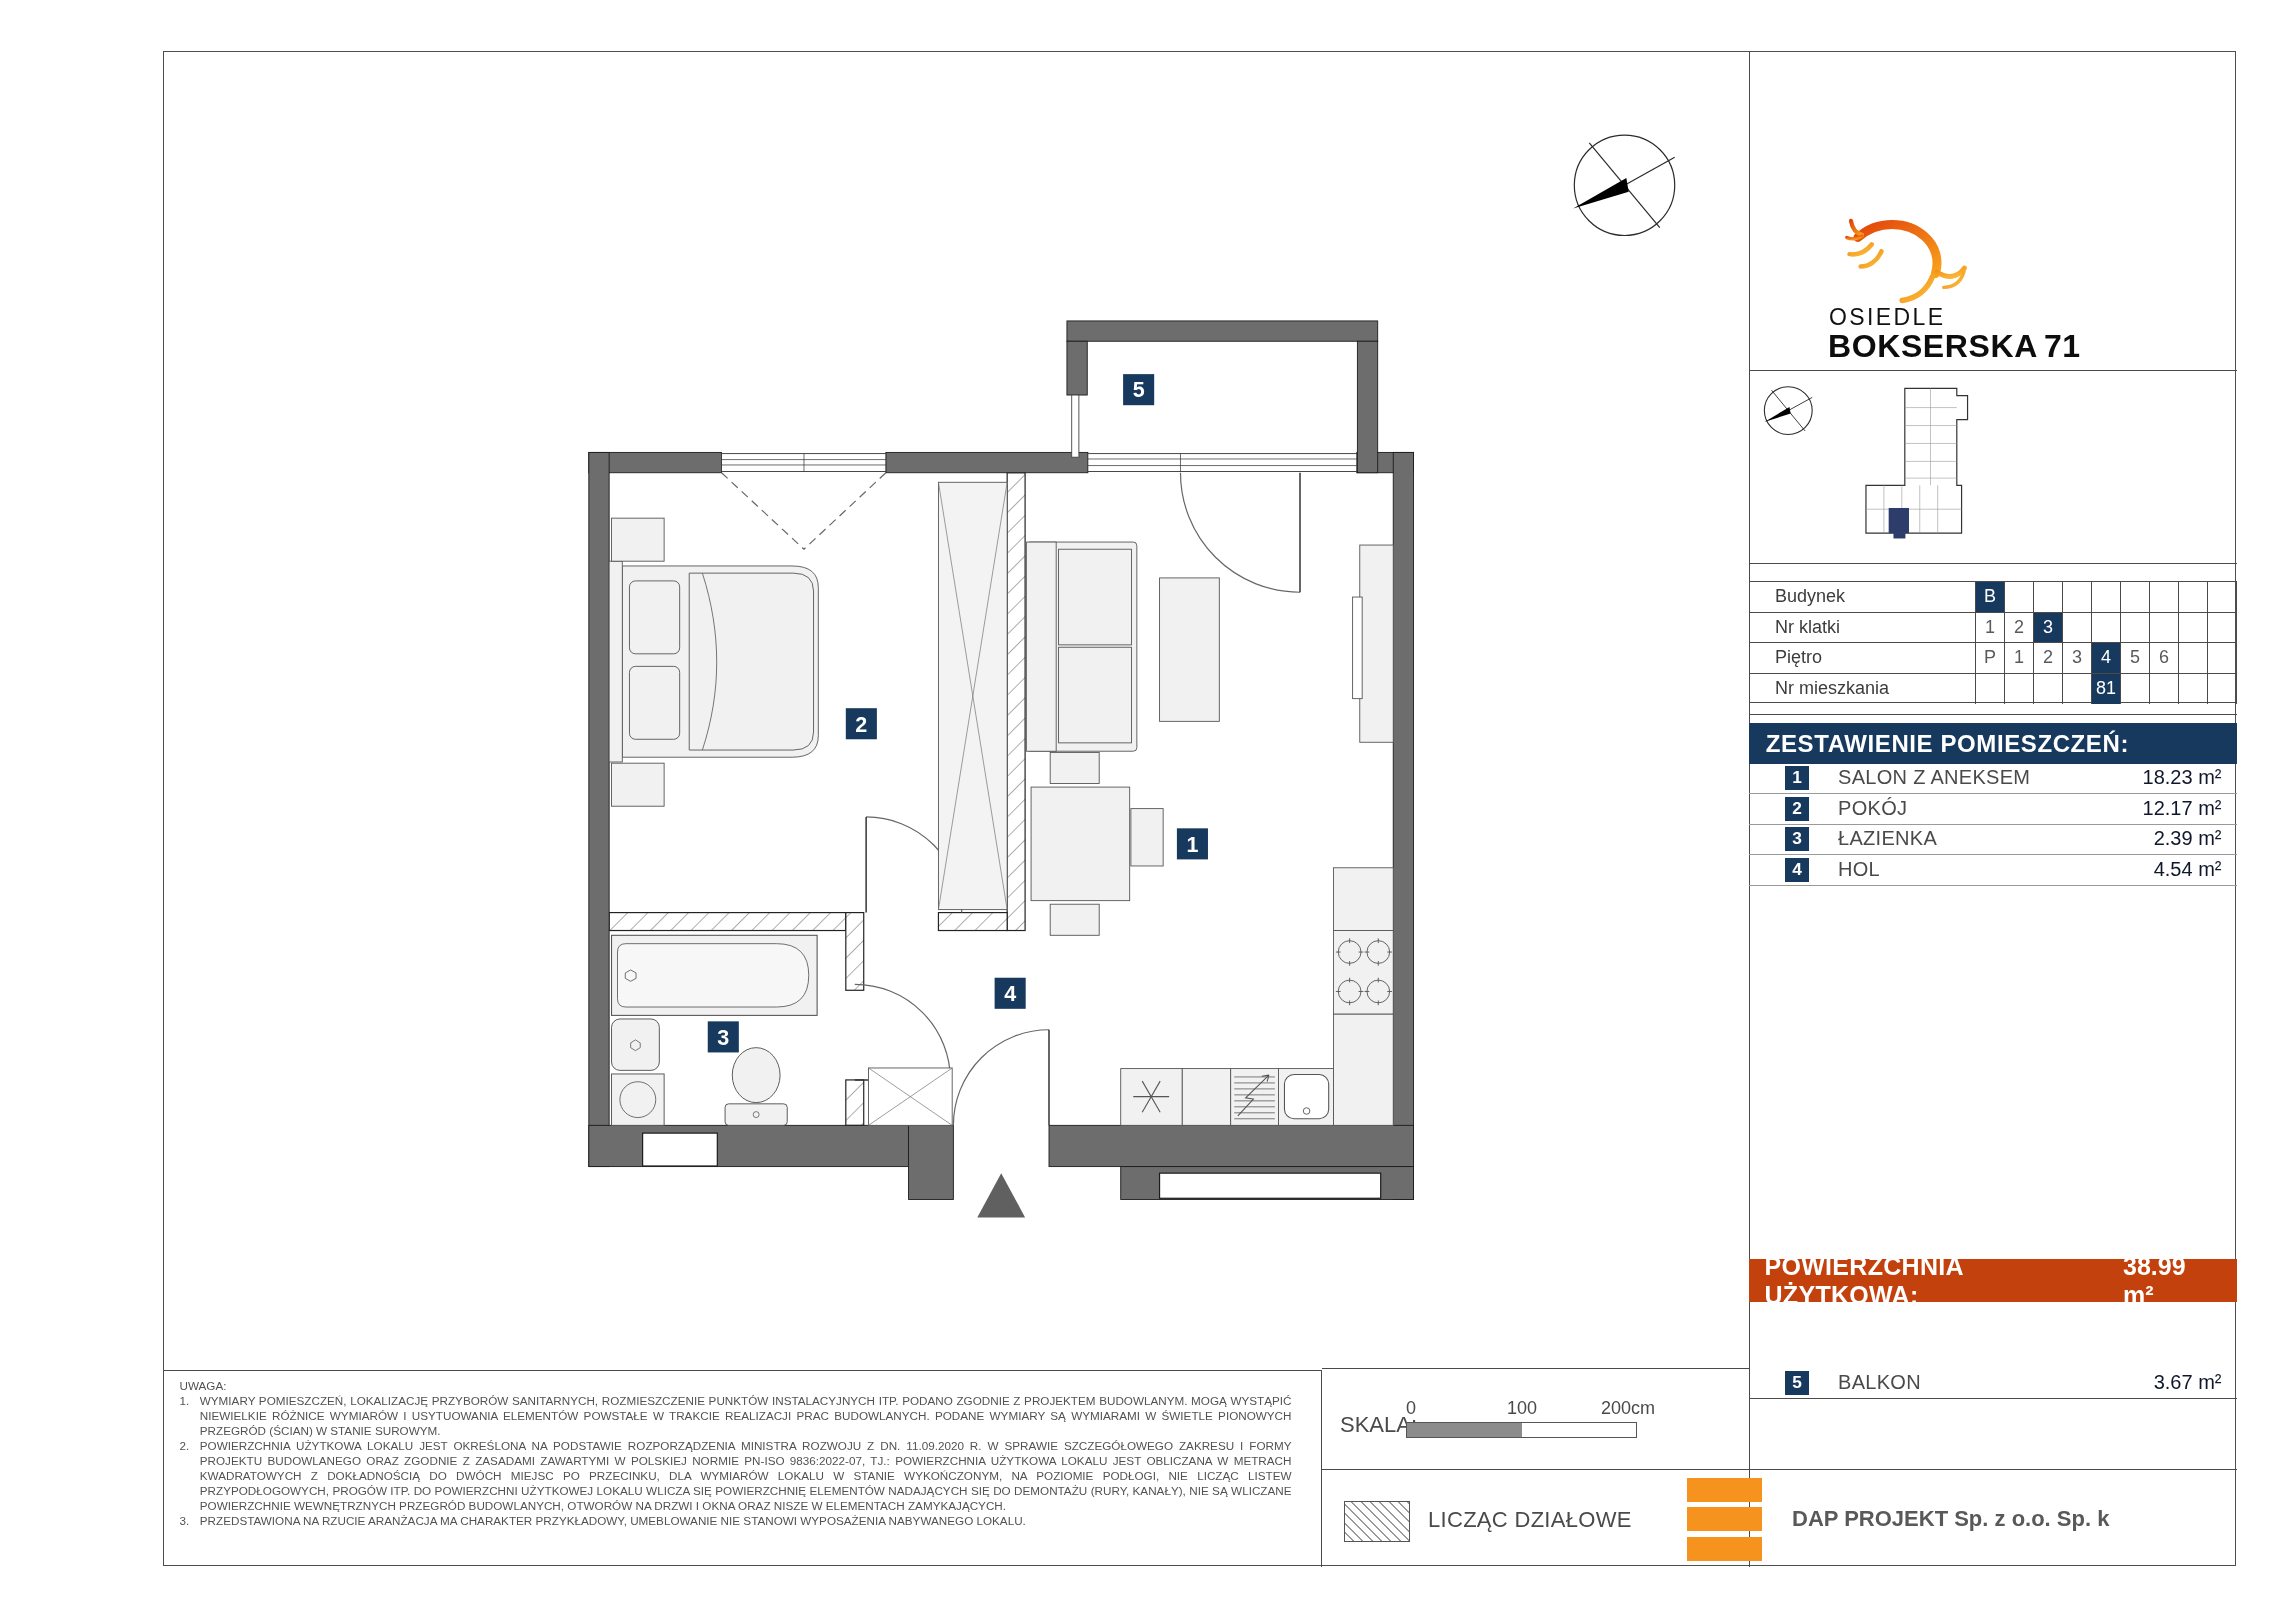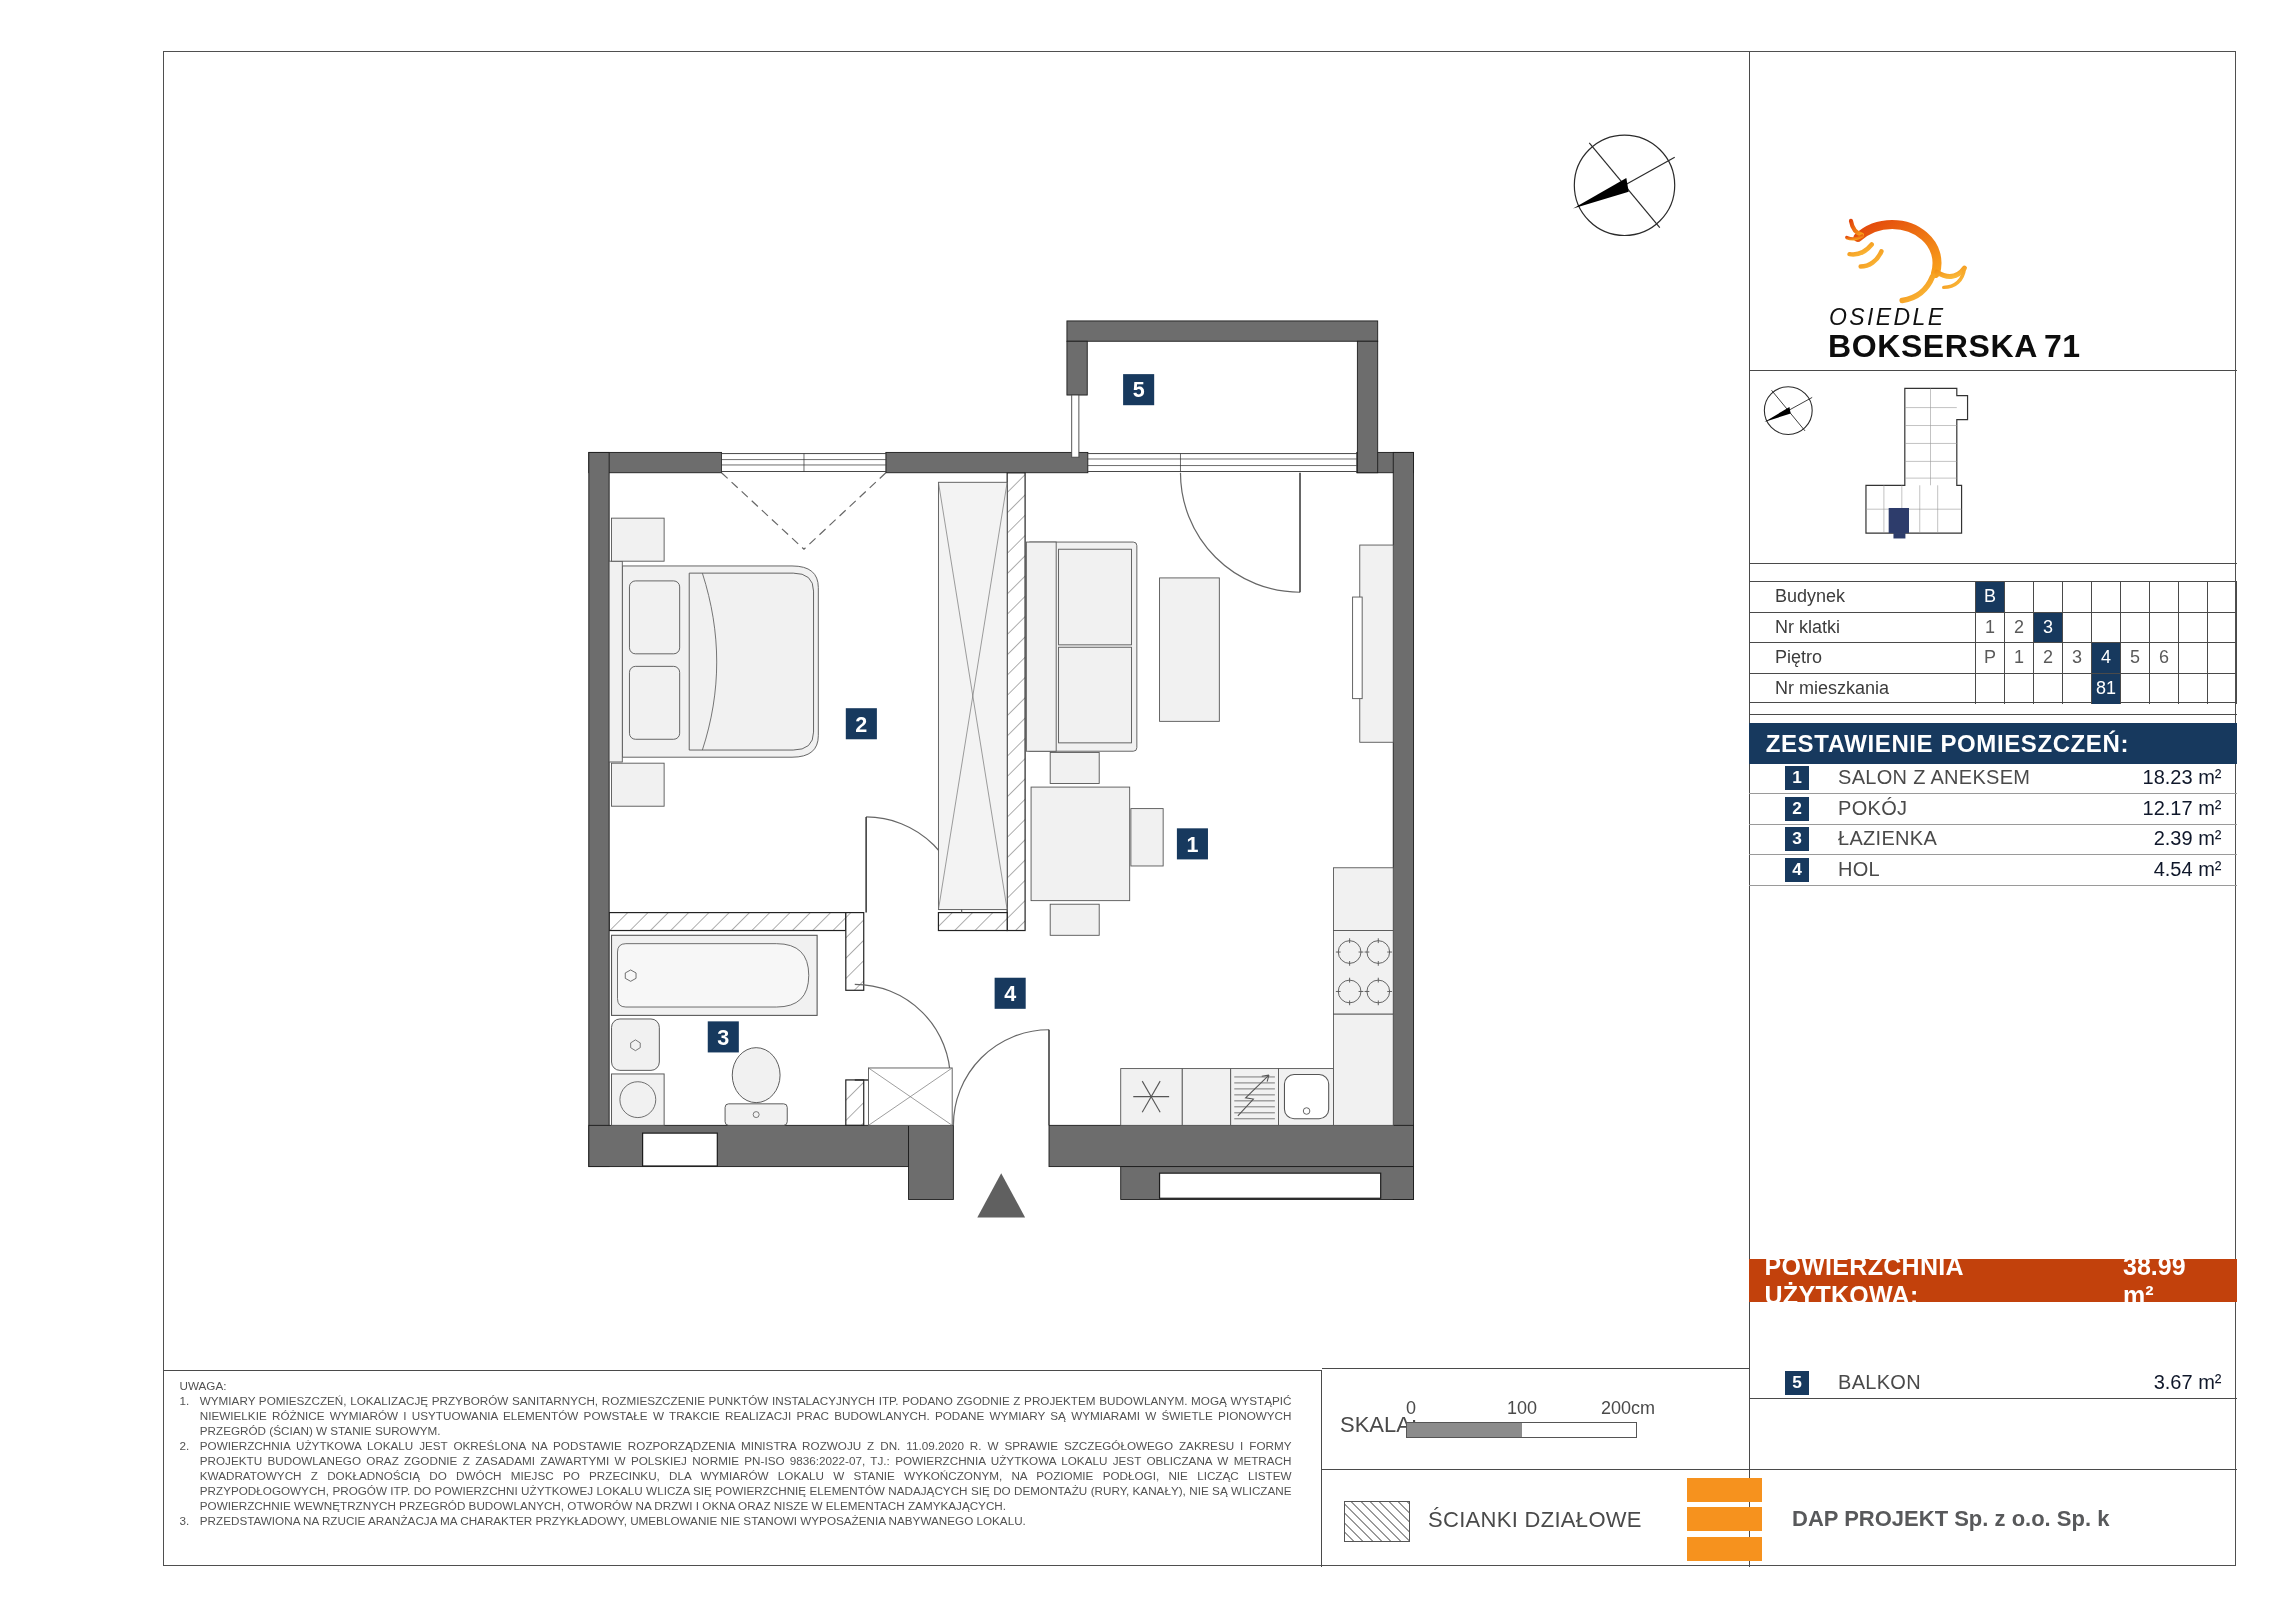--- a/index.html
+++ b/index.html
@@ -9,21 +9,21 @@
   svg.drawing { position:absolute; left:0; top:0; width:2073px; height:1515px; }
 
   .vline { position:absolute; background:#4a4a4a; width:0.6px; }
 
   
   .address-box { position:absolute; left:1585px; top:0; width:488px; height:137px; border-bottom:0.6px solid #4a4a4a; }
   .address-text { position:absolute; left:15.5px; top:13px; font-size:22px; font-weight:bold; color:#4b4b4b; line-height:27.5px; letter-spacing:0.3px; }
   .dom-logo { position:absolute; left:351px; top:7.2px; }
 
   .estate-box { position:absolute; left:1585px; top:137px; width:488px; height:182px; border-bottom:0.6px solid #4a4a4a; }
-  .estate-osiedle { position:absolute; left:80px; top:115px; font-size:23px; letter-spacing:2.4px; color:#111; font-weight:500;font-style:italic;}
+  .estate-osiedle { position:absolute; left:80px; top:115px; font-size:23px; letter-spacing:2.4px; color:#111; font-weight:500;}
   .estate-name { position:absolute; left:79px; top:139px; font-size:32px; font-weight:bold; color:#0d0d0d; letter-spacing:0.6px;}
   .estate-name .num { margin-left:6px; }
 
   .panel-line-a { position:absolute; left:1585px; top:511px; width:488px; height:0.6px; background:#4a4a4a; }
   .panel-line-b { position:absolute; left:1585px; top:662px; width:488px; height:0.6px; background:#4a4a4a; }
 
   .info-table { position:absolute; left:1585px; top:529px; width:488px; height:122px; display:grid;
                 grid-template-columns:227px repeat(9,1fr); grid-auto-rows:30.5px;
                 border-top:0.6px solid #4a4a4a; border-bottom:0.6px solid #4a4a4a; font-size:18px; }
   .info-table .lbl { border-right:0.6px solid #4a4a4a; border-bottom:0.6px solid #4a4a4a; display:flex; align-items:center; padding-left:26px; color:#3c3c3c; }
@@ -442,17 +442,17 @@
       <span class="t1">100</span>
       <span class="t2">200cm</span>
     </div>
     <div class="scale-bar">
         <div class="half"></div>
       </div>
   </div>
 
   <div class="legend-box">
     <div class="legend-swatch"></div>
-    <div class="legend-label">ŚCIANKI DZIAŁOWE</div>
+    <div class="legend-label">LICZĄC DZIAŁOWE</div>
   </div>
 
 </div>
 
 
 </body></html>

